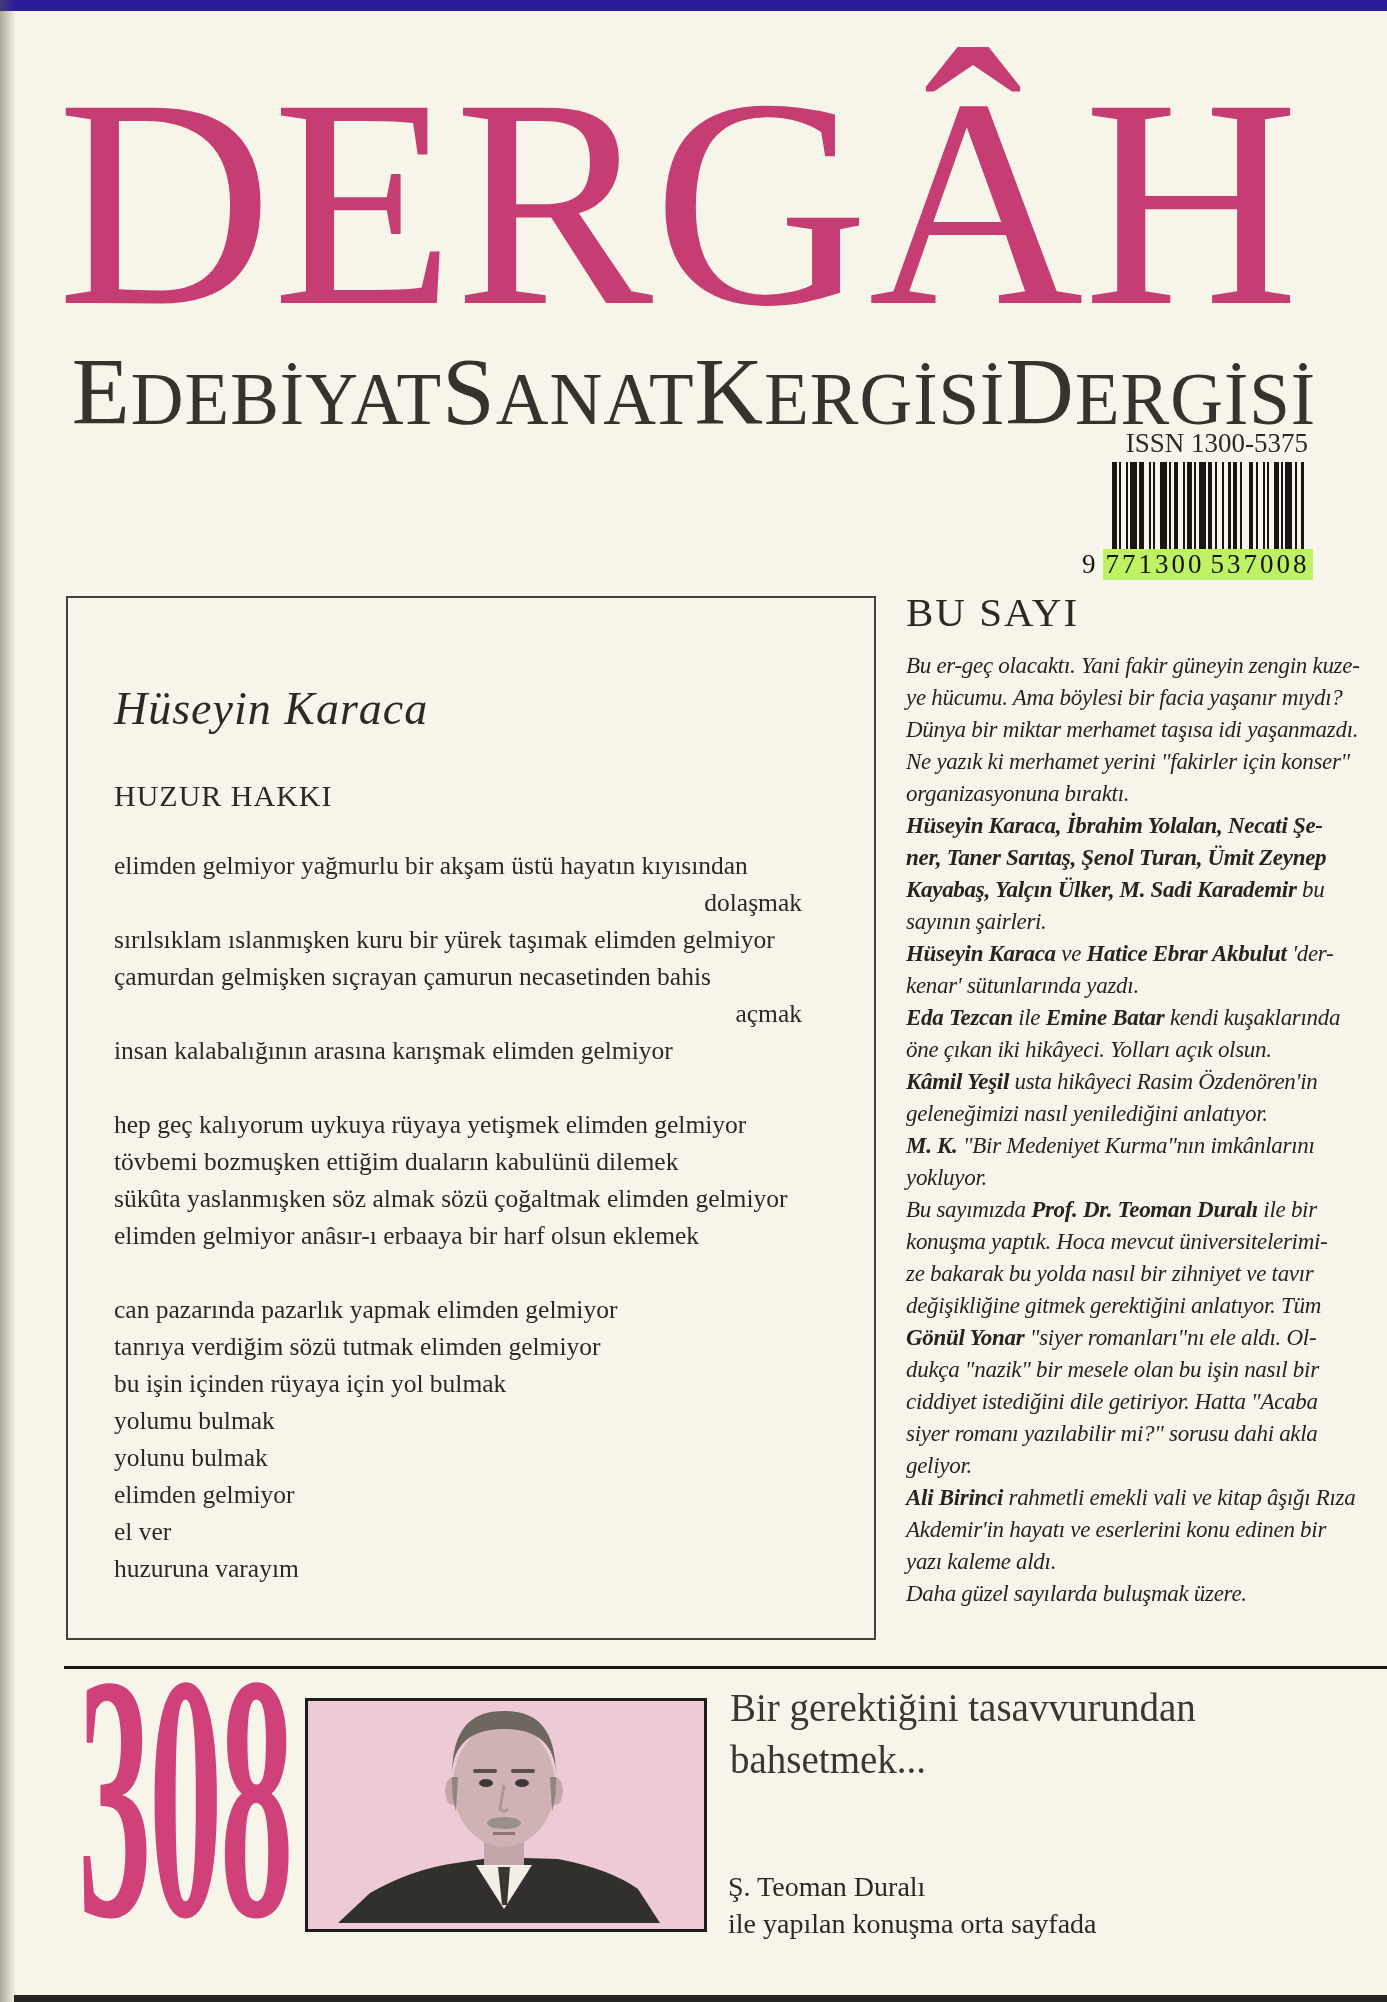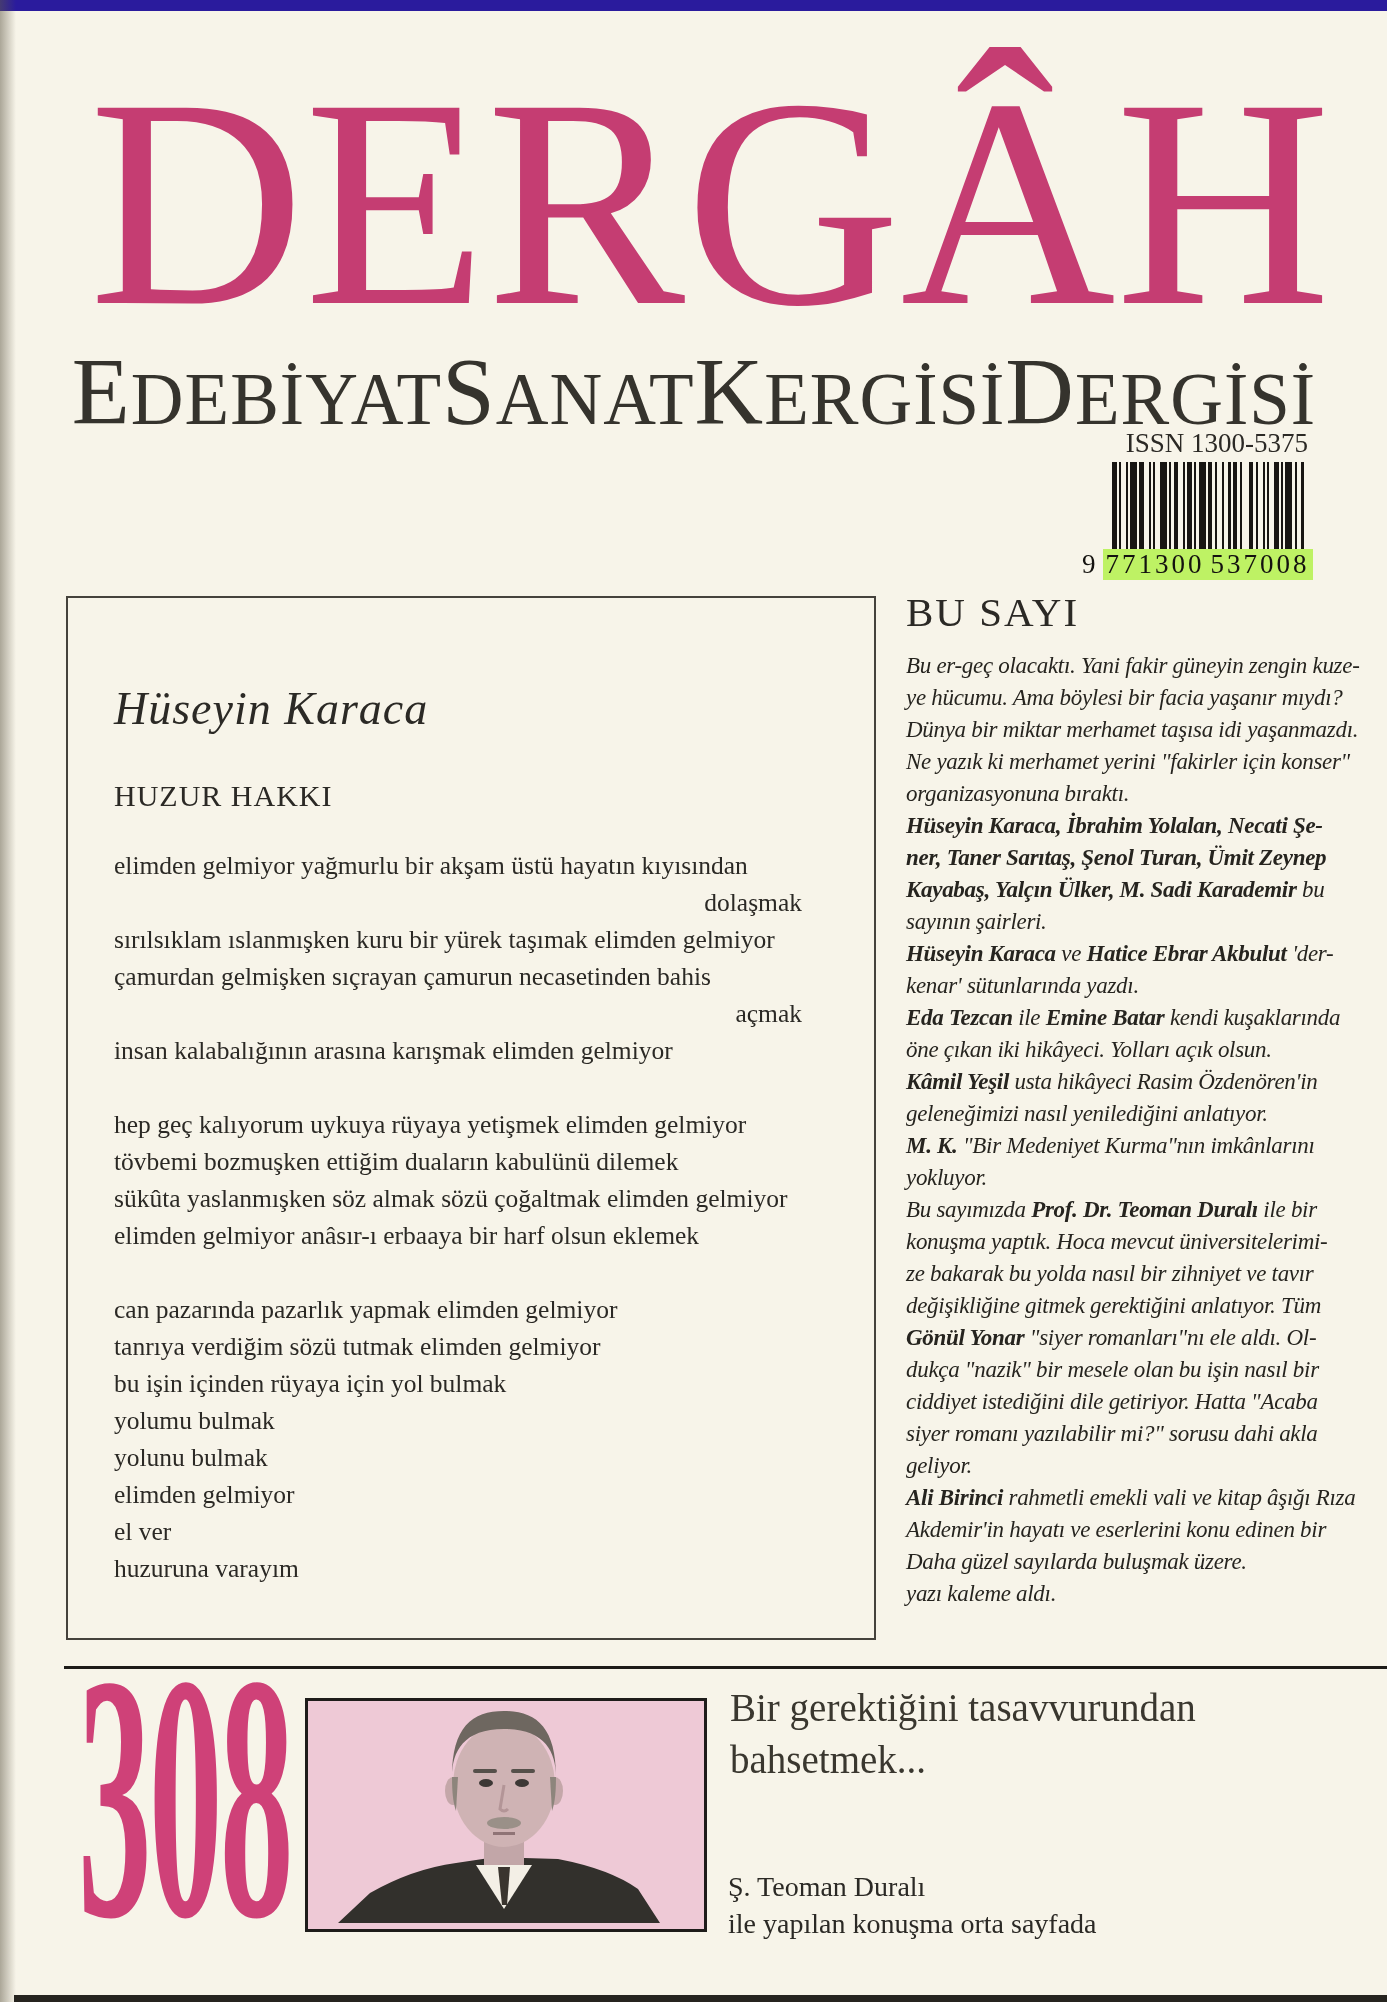--- a/index.html
+++ b/index.html
@@ -3,21 +3,21 @@
 <meta charset="utf-8">
 <style>
   html,body{margin:0;padding:0;background:#d8d4c6;}
   .page{position:relative;width:1387px;height:2002px;background:#f7f4e9;overflow:hidden;
         font-family:"Liberation Serif",serif;color:#2b2925;}
   .topbar{position:absolute;top:0;left:0;right:0;height:11px;background:#2a1b9d;}
   .left-edge{position:absolute;top:0;left:0;bottom:0;width:16px;
              background:linear-gradient(90deg,rgba(96,90,72,.5),rgba(96,90,72,0));}
   .bottom-edge{position:absolute;left:14px;right:0;bottom:0;height:7px;background:#26241f;}
 
-  .title{position:absolute;left:80px;top:52px;width:1260px;margin:0;text-align:center;
+  .title{position:absolute;left:48px;top:52px;width:1260px;margin:0;text-align:center;
          font-size:298px;line-height:300px;font-weight:400;color:#c53d72;letter-spacing:0;}
 
   .subtitle{position:absolute;left:64px;top:336px;width:1260px;text-align:center;
             line-height:112px;color:#35332d;white-space:nowrap;}
   .sub-big{font-size:95px;letter-spacing:1px;}
   .sub-small{font-size:73px;letter-spacing:1px;}
 
   .issn{position:absolute;left:1040px;top:428px;width:268px;text-align:right;
         font-size:27px;color:#2b2925;}
   .barcode{position:absolute;left:1096px;top:462px;width:212px;height:114px;}
@@ -187,22 +187,22 @@
       <div class="c-line"><span>konuşma yaptık. Hoca mevcut üniversitelerimi-</span></div>
       <div class="c-line"><span>ze bakarak bu yolda nasıl bir zihniyet ve tavır</span></div>
       <div class="c-line"><span>değişikliğine gitmek gerektiğini anlatıyor. Tüm</span></div>
       <div class="c-line"><span class="bold">Gönül Yonar</span><span> "siyer romanları"nı ele aldı. Ol-</span></div>
       <div class="c-line"><span>dukça "nazik" bir mesele olan bu işin nasıl bir</span></div>
       <div class="c-line"><span>ciddiyet istediğini dile getiriyor. Hatta "Acaba</span></div>
       <div class="c-line"><span>siyer romanı yazılabilir mi?" sorusu dahi akla</span></div>
       <div class="c-line"><span>geliyor.</span></div>
       <div class="c-line"><span class="bold">Ali Birinci</span><span> rahmetli emekli vali ve kitap âşığı Rıza</span></div>
       <div class="c-line"><span>Akdemir'in hayatı ve eserlerini konu edinen bir</span></div>
+      <div class="c-line"><span>yazı kaleme aldı.</span></div>
       <div class="c-line"><span>Daha güzel sayılarda buluşmak üzere.</span></div>
-      <div class="c-line"><span>yazı kaleme aldı.</span></div>
     </div>
 
   <div class="footer-rule"></div>
 
   <div class="issue-number">308</div>
 
   <div class="photo-frame">
     <svg width="390" height="222" viewBox="0 0 390 222">
       <rect x="0" y="0" width="390" height="222" fill="#eec9d6"></rect>
       <path d="M30,222 L62,192 Q104,168 148,162 L188,156 L250,158 Q302,168 330,188 L352,222 Z" fill="#32302c"></path>

